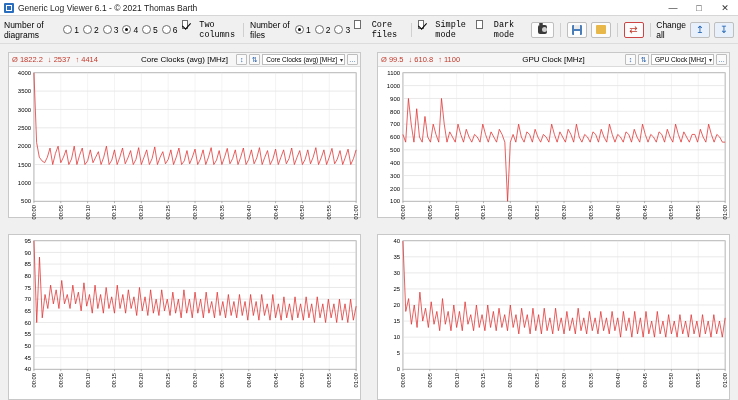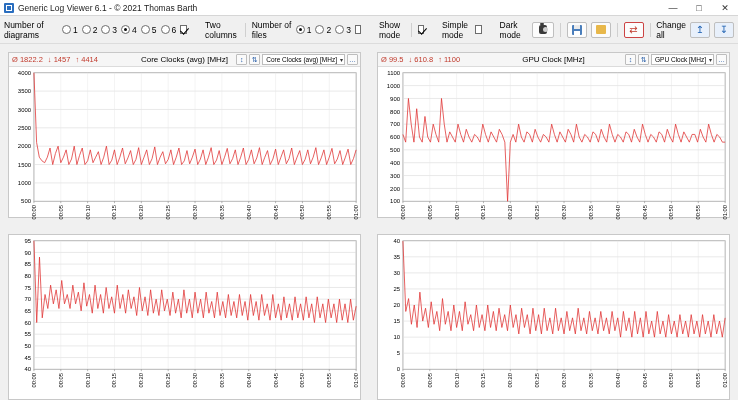--- a/index.html
+++ b/index.html
@@ -37,21 +37,21 @@
   }
   .radio{display:inline-flex;align-items:center;gap:2px;}
   .radio .dot{
     width:9px;height:9px;border-radius:50%;border:1px solid #6d6d6d;background:#fff;
     box-sizing:border-box;display:inline-block;position:relative;
   }
   .radio.on .dot:after{
     content:"";position:absolute;left:2px;top:2px;width:3px;height:3px;border-radius:50%;
     background:#0b0b0b;
   }
-  .chk{display:inline-flex;align-items:center;gap:18px;}
+  .chk{display:inline-flex;align-items:flex-start;gap:11px;font-family:Liberation Mono, monospace;}
   .chk .box{
     width:9px;height:9px;border:1px solid #6d6d6d;background:#fff;box-sizing:border-box;
     display:inline-block;position:relative;
   }
   .chk.on .box:after{
     content:"";position:absolute;left:1px;top:0px;width:4px;height:7px;
     border:solid #000;border-width:0 1.4px 1.4px 0;transform:rotate(42deg);
   }
   .sep{width:1px;height:14px;background:#d0d0d0;margin:0 2px;}
   .tbtn{
@@ -159,21 +159,21 @@
   <span class="radio">
       <span class="dot"></span>
       <span>2</span>
     </span>
   <span class="radio">
       <span class="dot"></span>
       <span>3</span>
     </span>
   <span class="chk">
       <span class="box"></span>
-      <span>Show mode</span>
+      <span>Core files</span>
     </span>
   <span class="sep"></span>
   <span class="chk on">
       <span class="box"></span>
       <span>Simple mode</span>
     </span>
   <span class="chk">
       <span class="box"></span>
       <span>Dark mode</span>
     </span>
@@ -201,21 +201,21 @@
       <span class="icon-down">↧</span>
     </span>
 </div>
 
 <div class="grid">
 
   <div class="panel">
     <div class="panel-head">
       <span class="stats">
         <span class="stat">Ø 1822.2</span>
-        <span class="stat">↓ 1457</span>
+        <span class="stat">↓ 2537</span>
         <span class="stat">↑ 4414</span>
       </span>
       <span class="ptitle">Core Clocks (avg) [MHz]</span>
       <span class="head-right">
         <span class="minibtn">↕</span>
         <span class="minibtn">⇅</span>
         <span class="combo">
             <span>Core Clocks (avg) [MHz]</span>
             <span class="caret">▾</span>
           </span>

